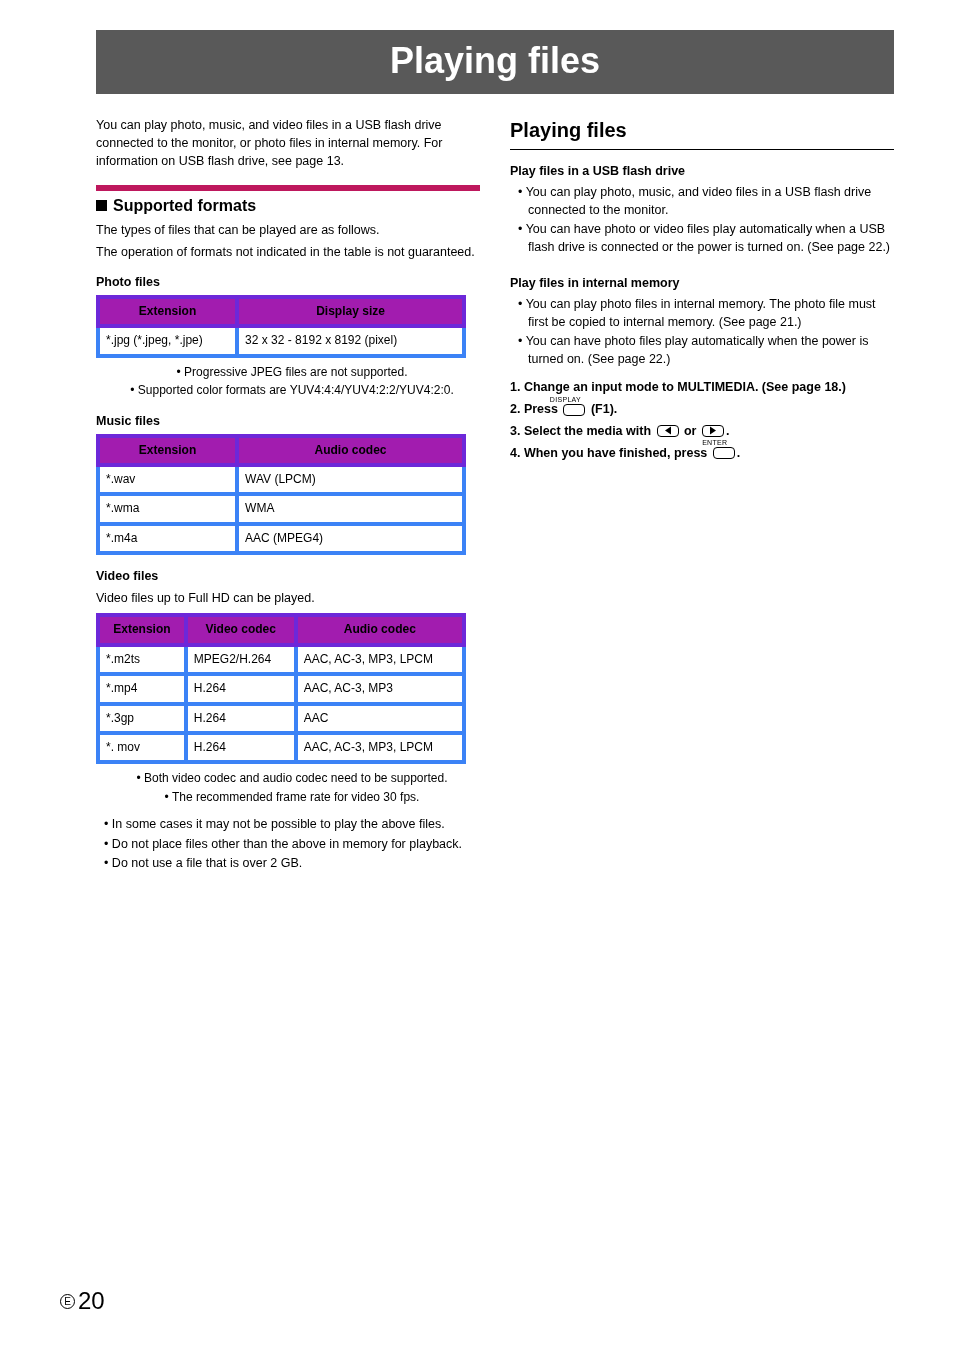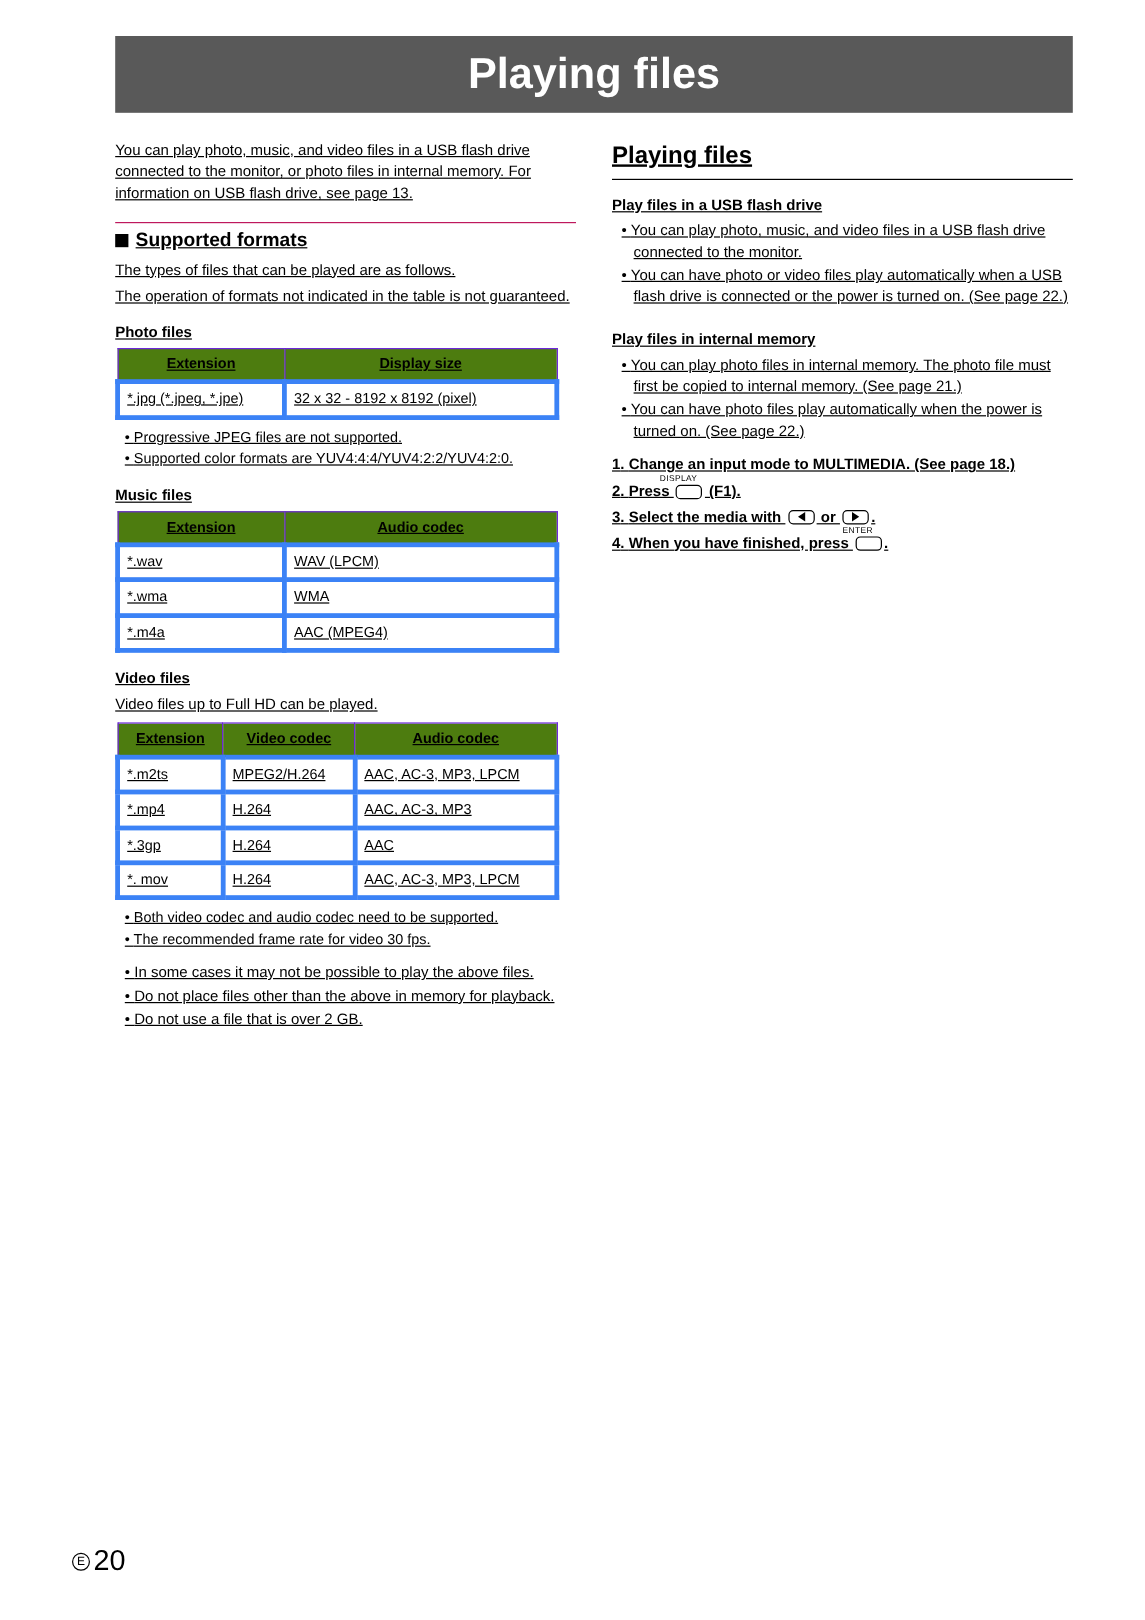--- a/index.html
+++ b/index.html
@@ -16,27 +16,27 @@
   .page { padding: 30px 60px 30px 96px; }
   .title-bar {
     background: #595959;
     color: #fff;
     text-align: center;
     font-size: 36px;
     font-weight: bold;
     padding: 10px 0 12px 0;
     margin-bottom: 22px;
   }
-  .columns { display: flex; gap: 30px; text-decoration: underline; }
+  .columns { display: flex; gap: 30px; }
   .col { flex: 1; font-size: 12.5px; line-height: 1.45; }
   .intro { margin-bottom: 15px; }
   .h2 {
     font-size: 16px;
     font-weight: bold;
-    border-top: 1px solid #be185d;
+    border-top: 6px solid #be185d;
     padding-top: 3px;
     margin: 10px 0 3px 0;
     display: flex;
     align-items: center;
     gap: 6px;
   }
   .h2-right {
     font-size: 20px;
     font-weight: bold;
     border-bottom: 1.5px solid #000;
@@ -46,32 +46,32 @@
   .square { width: 11px; height: 11px; background: #000; display: inline-block; }
   .subhead { font-weight: bold; font-size: 12.5px; margin: 12px 0 4px 0; }
   table {
     border-collapse: collapse;
     width: 370px;
     font-size: 12px;
     margin-bottom: 6px;
   }
   table.video { width: 370px; }
   th {
-    background: #4d7c0f;
-    border: 1px solid #6d28d9;
+    background: #a21caf;
+    border: 4px solid #6d28d9;
     padding: 4px 6px;
     font-weight: bold;
     text-align: center;
   }
   td {
     border: 4px solid #3b82f6;
     padding: 4px 6px;
   }
   ul.notes { list-style: none; padding-left: 8px; margin: 3px 0 10px 0; font-size: 12px; }
-  ul.notes li { text-indent: -10px; padding-left: 10px; margin-bottom: 1px; }
+  ul.notes li { text-indent: -10px; padding-left: 10px; margin-bottom: 1px; text-align: center; }
   ul.notes li::before { content: "•  "; }
   ul.bullets { list-style: none; padding-left: 4px; margin: 3px 0 10px 0; font-size: 12.5px; }
   ul.bullets li { text-indent: -10px; padding-left: 14px; margin-bottom: 2px; line-height:1.4 }
   ul.bullets li::before { content: "•  "; }
   ol.steps { list-style: none; padding-left: 0; margin: 6px 0; counter-reset: step; }
   ol.steps li {
     counter-increment: step;
     text-indent: -18px;
     padding-left: 18px;
     margin-bottom: 3px;

